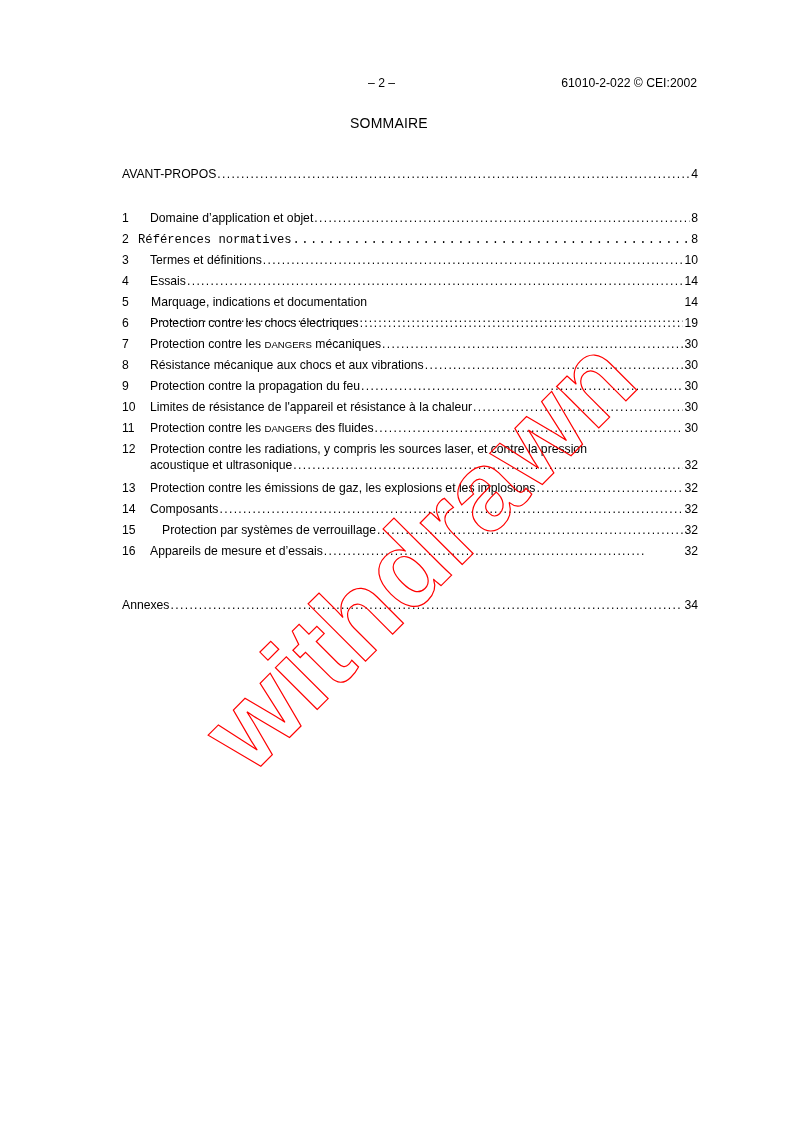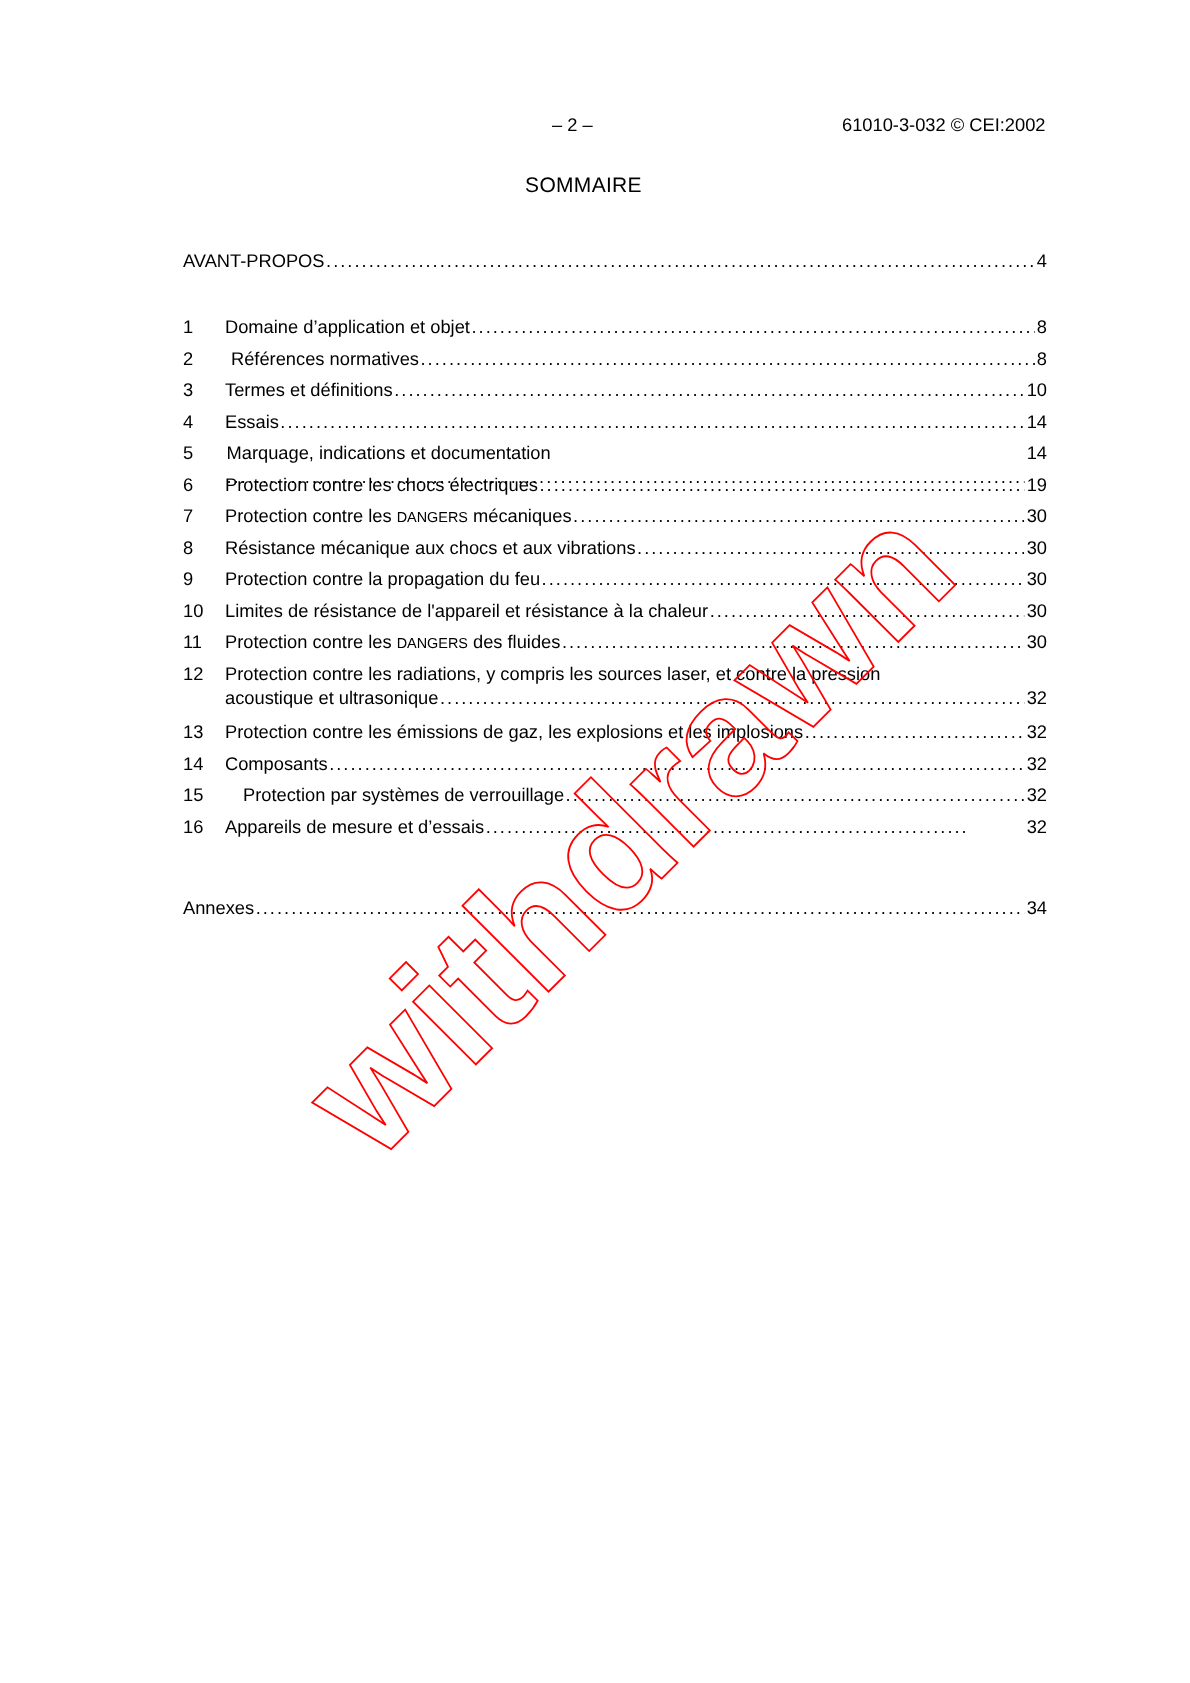--- a/index.html
+++ b/index.html
@@ -23,21 +23,21 @@
     .row.twoline { height: 32px; display: block; }
     .row.twoline .l1 { height: 16px; line-height: 16px; white-space: nowrap; }
     .row.twoline .l2 { height: 16px; line-height: 16px; display: flex; align-items: baseline; }
     .watermark { position: absolute; left: 0; top: 0; width: 793px; height: 1122px; pointer-events: none; }
   </style>
 </head>
 <body>
 
 <div class="header">
   <span class="page-num">– 2 –</span>
-  <span class="doc-ref">61010-3-032 © CEI:2002</span>
+  <span class="doc-ref">61010-2-022 © CEI:2002</span>
 </div>
 
 <div class="title">SOMMAIRE</div>
 
 <div class="toc" style="top:0;">
 
   <div class="row" style="top:166px;">
     <div class="label-wrap">
       <span class="label">AVANT-PROPOS</span>
       <span class="dots"></span>
@@ -49,21 +49,21 @@
     <span class="num">1</span>
     <div class="label-wrap" style="margin-left:28px;">
       <span class="label">Domaine d’application et objet</span>
       <span class="dots"></span>
     </div>
     <span class="pg">8</span>
   </div>
 
   <div class="row" style="top:231px;">
     <span class="num">2</span>
-    <div class="label-wrap" style="margin-left:32px;">
+    <div class="label-wrap" style="margin-left:16px;font-family:Liberation Mono, monospace;">
       <span class="label">Références normatives</span>
       <span class="dots"></span>
     </div>
     <span class="pg">8</span>
   </div>
 
   <div class="row" style="top:252px;">
     <span class="num">3</span>
     <div class="label-wrap" style="margin-left:28px;">
       <span class="label">Termes et définitions</span>

